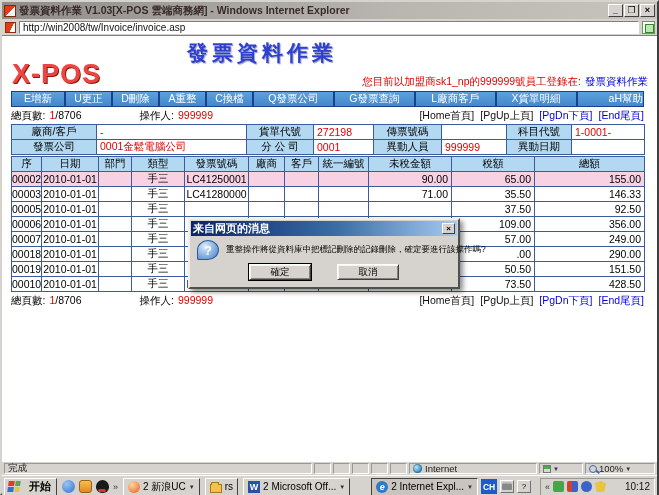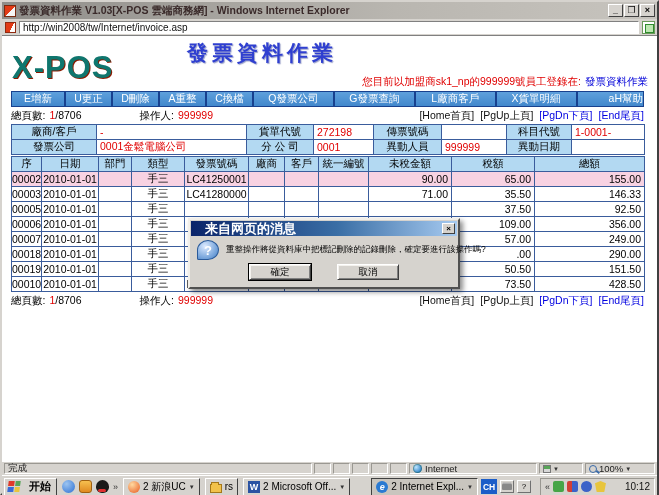--- a/index.html
+++ b/index.html
@@ -27,21 +27,21 @@
   .url-box { flex:1; height:13px; background:#fff; border:1px solid; border-color:#808080 #fff #fff #808080;
              font-size:10px; color:#111; padding:0 3px; line-height:12px; white-space:nowrap; overflow:hidden; }
   .page-icon { width:13px; height:13px; margin-left:3px; background:#fff; border:1px solid #6a9a5a;
                position:relative; }
   .page-icon:after { content:""; position:absolute; left:2px; top:2px; width:7px; height:7px;
                      border:1px solid #2e8b2e; background:#bde6b0; }
 
   
   .content { position:relative; height:425px; background:#fff; padding:0 9px; overflow:hidden; }
   .page-head { position:relative; height:55px; }
-  .logo { position:absolute; left:1px; top:14px; font-size:31px; font-weight:900; color:#0f766e;
+  .logo { position:absolute; left:1px; top:23px; font-size:27px; font-weight:900; color:#ef4444;
           letter-spacing:1px; text-shadow:1px 1px 0 #8a1a00; }
   .page-title { position:absolute; left:176px; top:3px; font-size:21px; font-weight:bold; color:#2f3fd0;
                 letter-spacing:4px; text-shadow:1px 1px 1px #9aa0c8; }
   .login-notice { position:absolute; right:0; bottom:2px; font-size:10.5px; white-space:nowrap; }
   .ln-red { color:#e00000; } .ln-blue { color:#0000d8; margin-left:4px; }
 
   
   .toolbar { display:flex; gap:2px; background:#18418e; padding:1px; width:633px; }
   .tbtn { background:linear-gradient(#5ea0dc,#4288cc); color:#fff; font-size:10.5px; height:14px;
           display:flex; align-items:center; justify-content:center; white-space:nowrap; cursor:default; }
@@ -74,21 +74,21 @@
   .star { color:#e00000; font-weight:bold; }
   .c0{width:30px}.c1{width:57px}.c2{width:33px}.c3{width:53px}.c4{width:64px}.c5{width:36px}
   .c6{width:34px}.c7{width:50px}.c8{width:83px}.c9{width:83px}.c10{width:110px}
 
   
   .dialog { position:absolute; left:186px; top:216px; width:272px; height:71px; z-index:10;
             background:#d6d3ce; border:2px solid; border-color:#f2efe9 #505050 #505050 #f2efe9;
             box-shadow:3px 3px 5px rgba(0,0,0,.45); }
   .dlg-title { height:15px; margin:1px; padding:0 2px; display:flex; align-items:center;
                background:linear-gradient(90deg,#0a246a,#3a6ea5 55%,#a6caf0); }
-  .dlg-title-text { flex:1; color:#fff; font-weight:bold; font-size:13px;margin-left:12px; }
+  .dlg-title-text { flex:1; color:#fff; font-weight:bold; font-size:11px; }
   .dlg-close { width:13px; height:11px; background:#d6d3ce; border:1px solid;
                border-color:#fff #404040 #404040 #fff; font-size:8px; font-weight:bold;
                display:flex; align-items:center; justify-content:center; line-height:1; }
   .dlg-body { display:flex; align-items:center; padding:3px 5px 1px 7px; }
   .q-icon { width:22px; height:20px; flex:0 0 auto; border-radius:50% 50% 50% 8%;
             background:radial-gradient(circle at 35% 30%,#dceaff,#6f9fd8 70%,#3a6aa8);
             border:1px solid #2a5a9a; color:#fff; font-weight:bold; font-size:13px;
             display:flex; align-items:center; justify-content:center; }
   .dlg-msg { font-size:8.5px; color:#000; margin-left:7px; white-space:nowrap; }
   .dlg-buttons { display:flex; justify-content:center; gap:26px; margin-top:3px; }
@@ -172,21 +172,21 @@
     <span class="title-text">發票資料作業 V1.03[X-POS 雲端商務網] - Windows Internet Explorer</span>
     <span class="winbtns">
       <span class="winbtn">_</span>
       <span class="winbtn">❐</span>
       <span class="winbtn">×</span>
     </span>
   </div>
 
   <div class="addressbar">
     <span class="addr-favicon"></span>
-    <div class="url-box">http://win2008/tw/Internet/invoice.asp</div>
+    <div class="url-box">http://win2008/tw/Invoice/invoice.asp</div>
     <span class="page-icon"></span>
   </div>
 
   <div class="content">
     <div class="page-head">
       <div class="logo">X-POS</div>
       <div class="page-title">發票資料作業</div>
       <div class="login-notice">
         <span class="ln-red">您目前以加盟商sk1_np的999999號員工登錄在:</span><span class="ln-blue">發票資料作業</span>
       </div>

